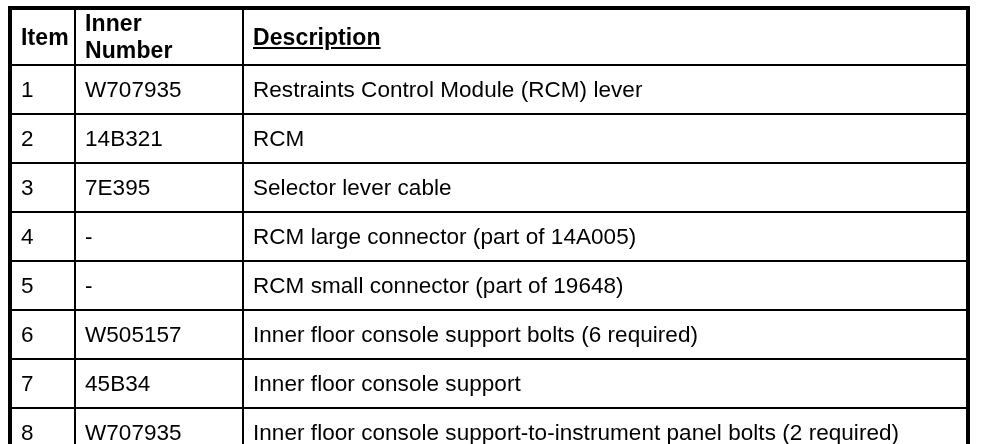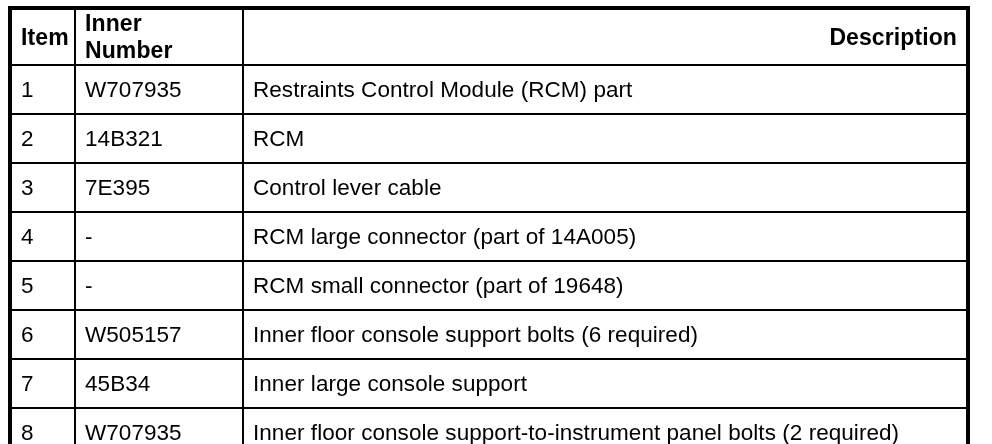--- a/index.html
+++ b/index.html
@@ -46,21 +46,22 @@
     height: 44px;
     font-size: 23px;
     font-weight: bold;
     letter-spacing: 0.1px;
   }
   .th-item,
   .th-part {
     text-align: left;
   }
   .th-desc {
-    text-align: right;
+    text-align: left;
+    text-decoration: underline;
   }
   .parts-table tbody td {
     height: 47px;
     font-size: 22.5px;
     font-weight: normal;
     text-align: left;
     letter-spacing: 0.05px;
     white-space: nowrap;
   }
   .cell-item { }
@@ -81,51 +82,51 @@
       <tr>
         <th class="th-item">Item</th>
         <th class="th-part">Inner Number</th>
         <th class="th-desc">Description</th>
       </tr>
     </thead>
     <tbody>
       <tr>
         <td class="cell-item">1</td>
         <td class="cell-part">W707935</td>
-        <td class="cell-desc">Restraints Control Module (RCM) part</td>
+        <td class="cell-desc">Restraints Control Module (RCM) lever</td>
       </tr>
       <tr>
         <td class="cell-item">2</td>
         <td class="cell-part">14B321</td>
         <td class="cell-desc">RCM</td>
       </tr>
       <tr>
         <td class="cell-item">3</td>
         <td class="cell-part">7E395</td>
-        <td class="cell-desc">Control lever cable</td>
+        <td class="cell-desc">Selector lever cable</td>
       </tr>
       <tr>
         <td class="cell-item">4</td>
         <td class="cell-part">-</td>
         <td class="cell-desc">RCM large connector (part of 14A005)</td>
       </tr>
       <tr>
         <td class="cell-item">5</td>
         <td class="cell-part">-</td>
         <td class="cell-desc">RCM small connector (part of 19648)</td>
       </tr>
       <tr>
         <td class="cell-item">6</td>
         <td class="cell-part">W505157</td>
         <td class="cell-desc">Inner floor console support bolts (6 required)</td>
       </tr>
       <tr>
         <td class="cell-item">7</td>
         <td class="cell-part">45B34</td>
-        <td class="cell-desc">Inner large console support</td>
+        <td class="cell-desc">Inner floor console support</td>
       </tr>
       <tr>
         <td class="cell-item">8</td>
         <td class="cell-part">W707935</td>
         <td class="cell-desc">Inner floor console support-to-instrument panel bolts (2 required)</td>
       </tr>
     </tbody>
   </table>
 </div>
 

